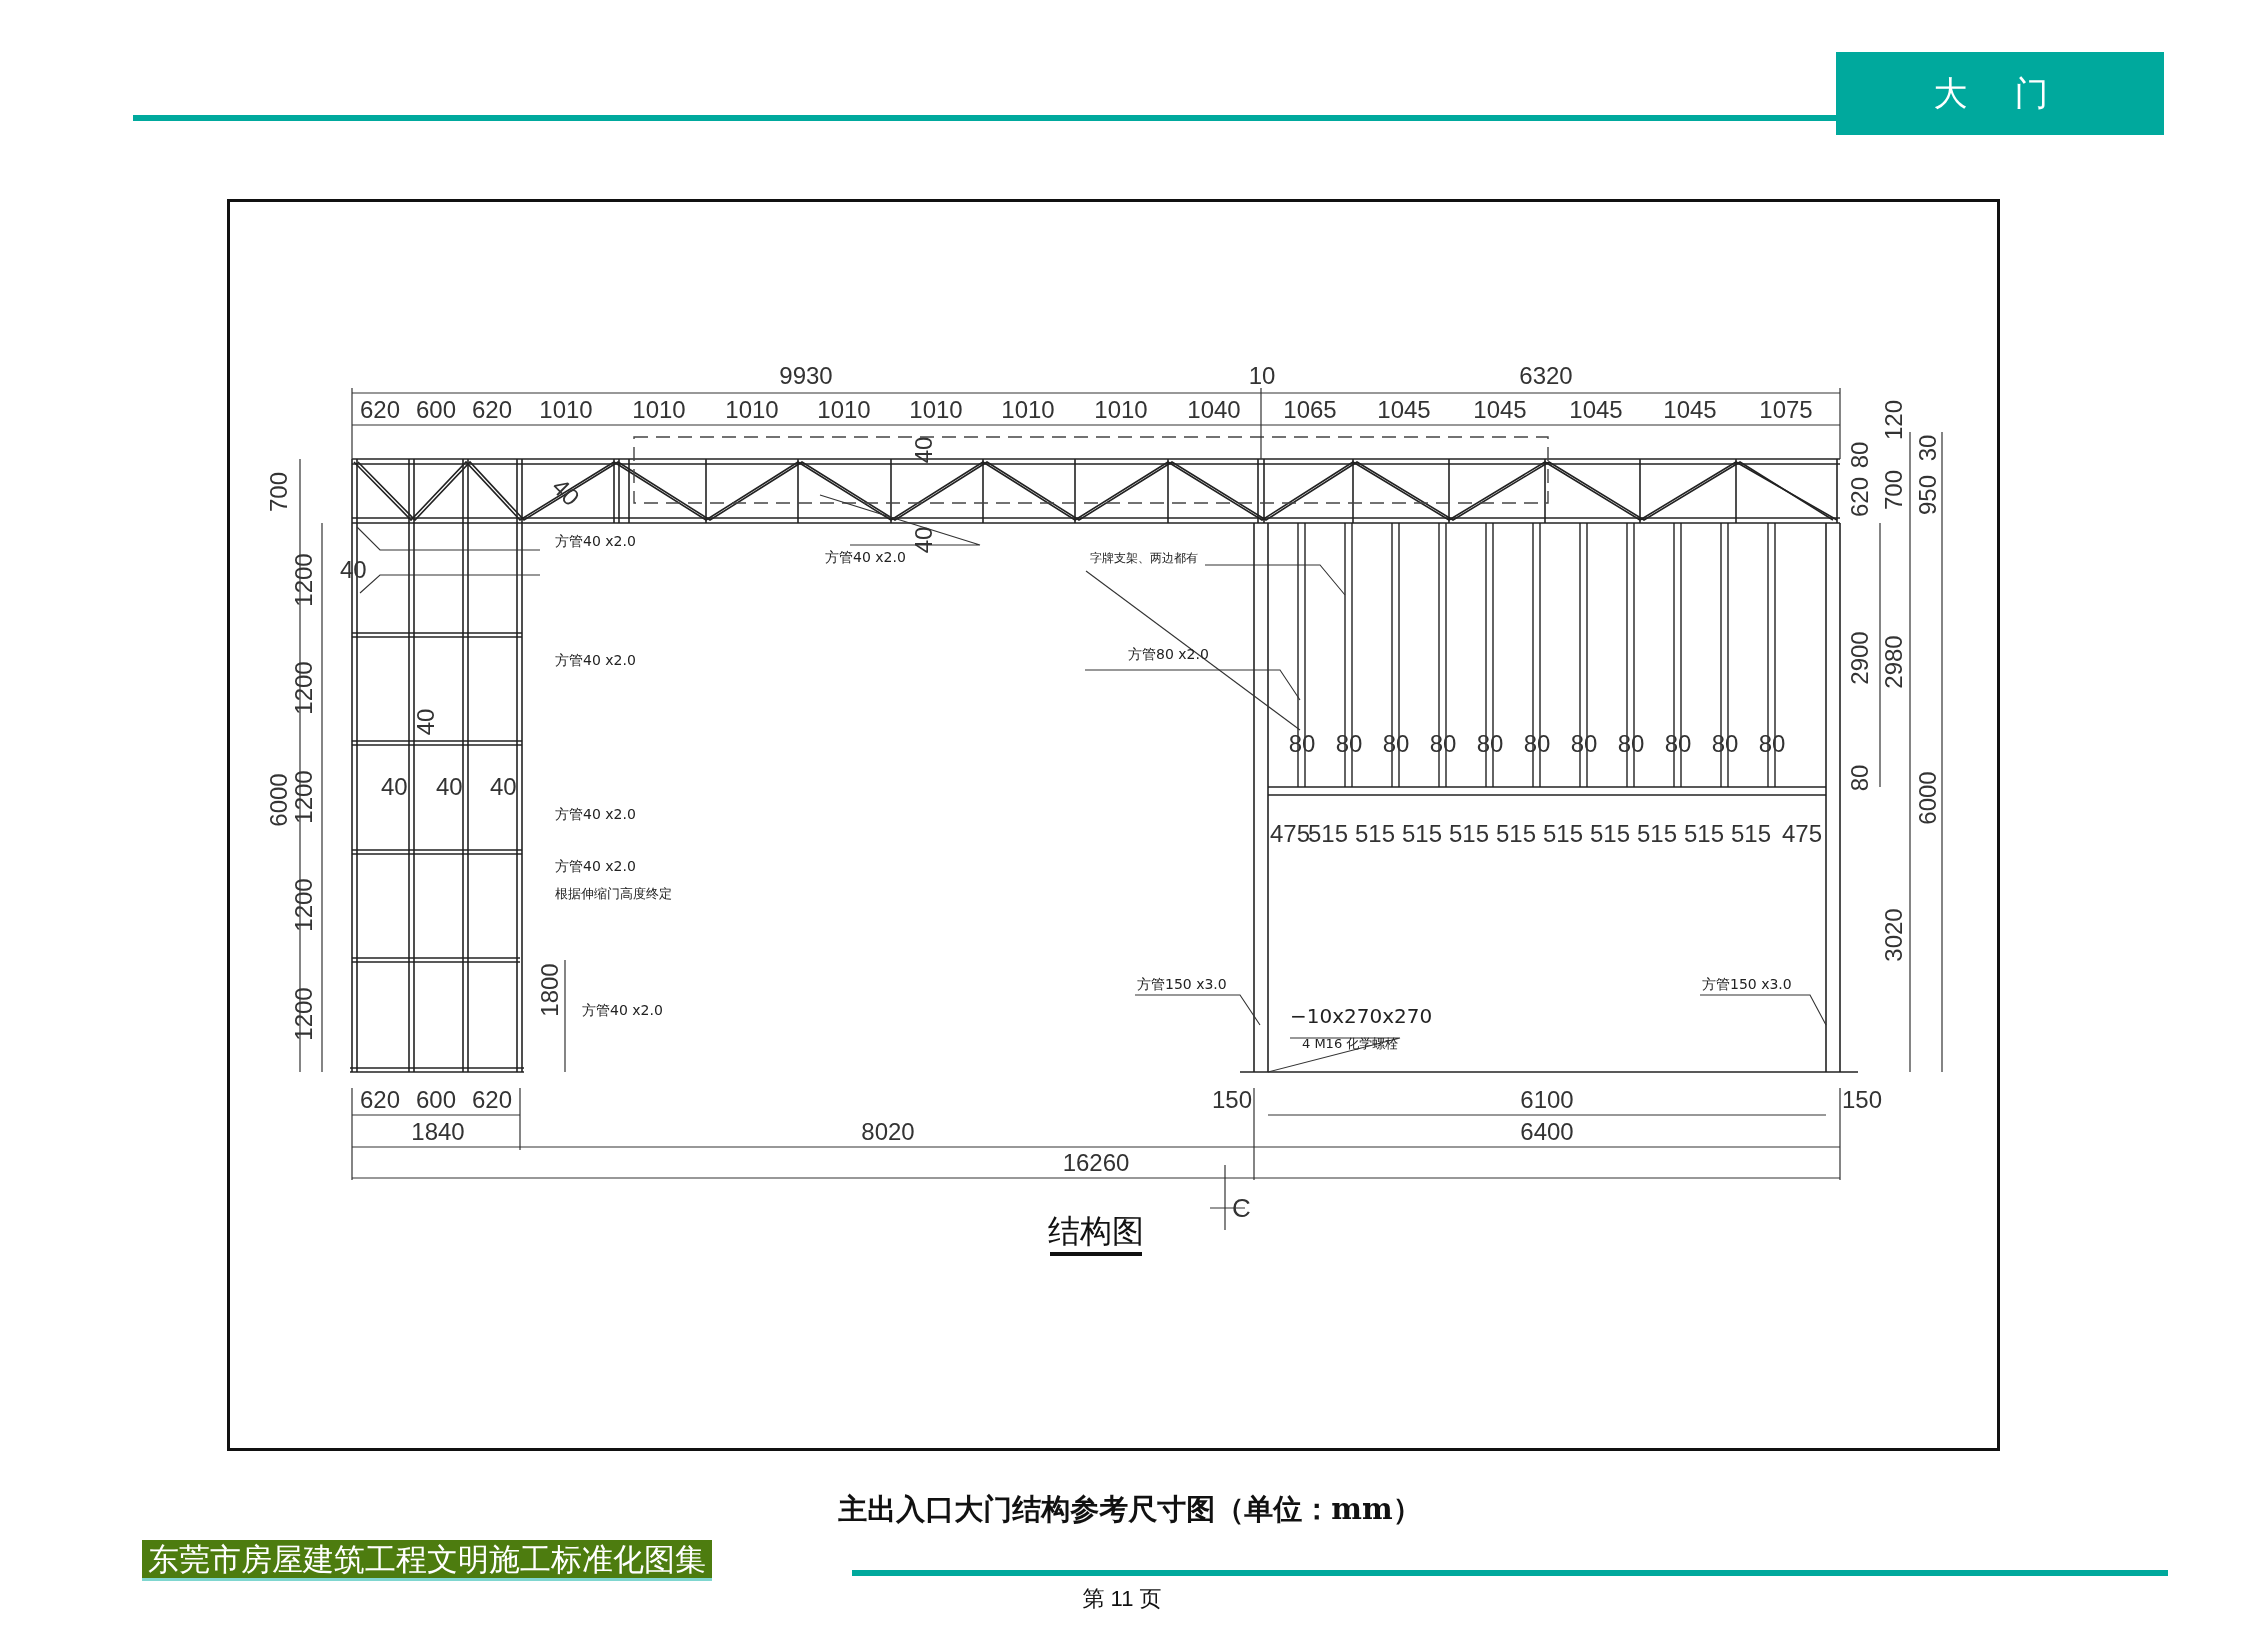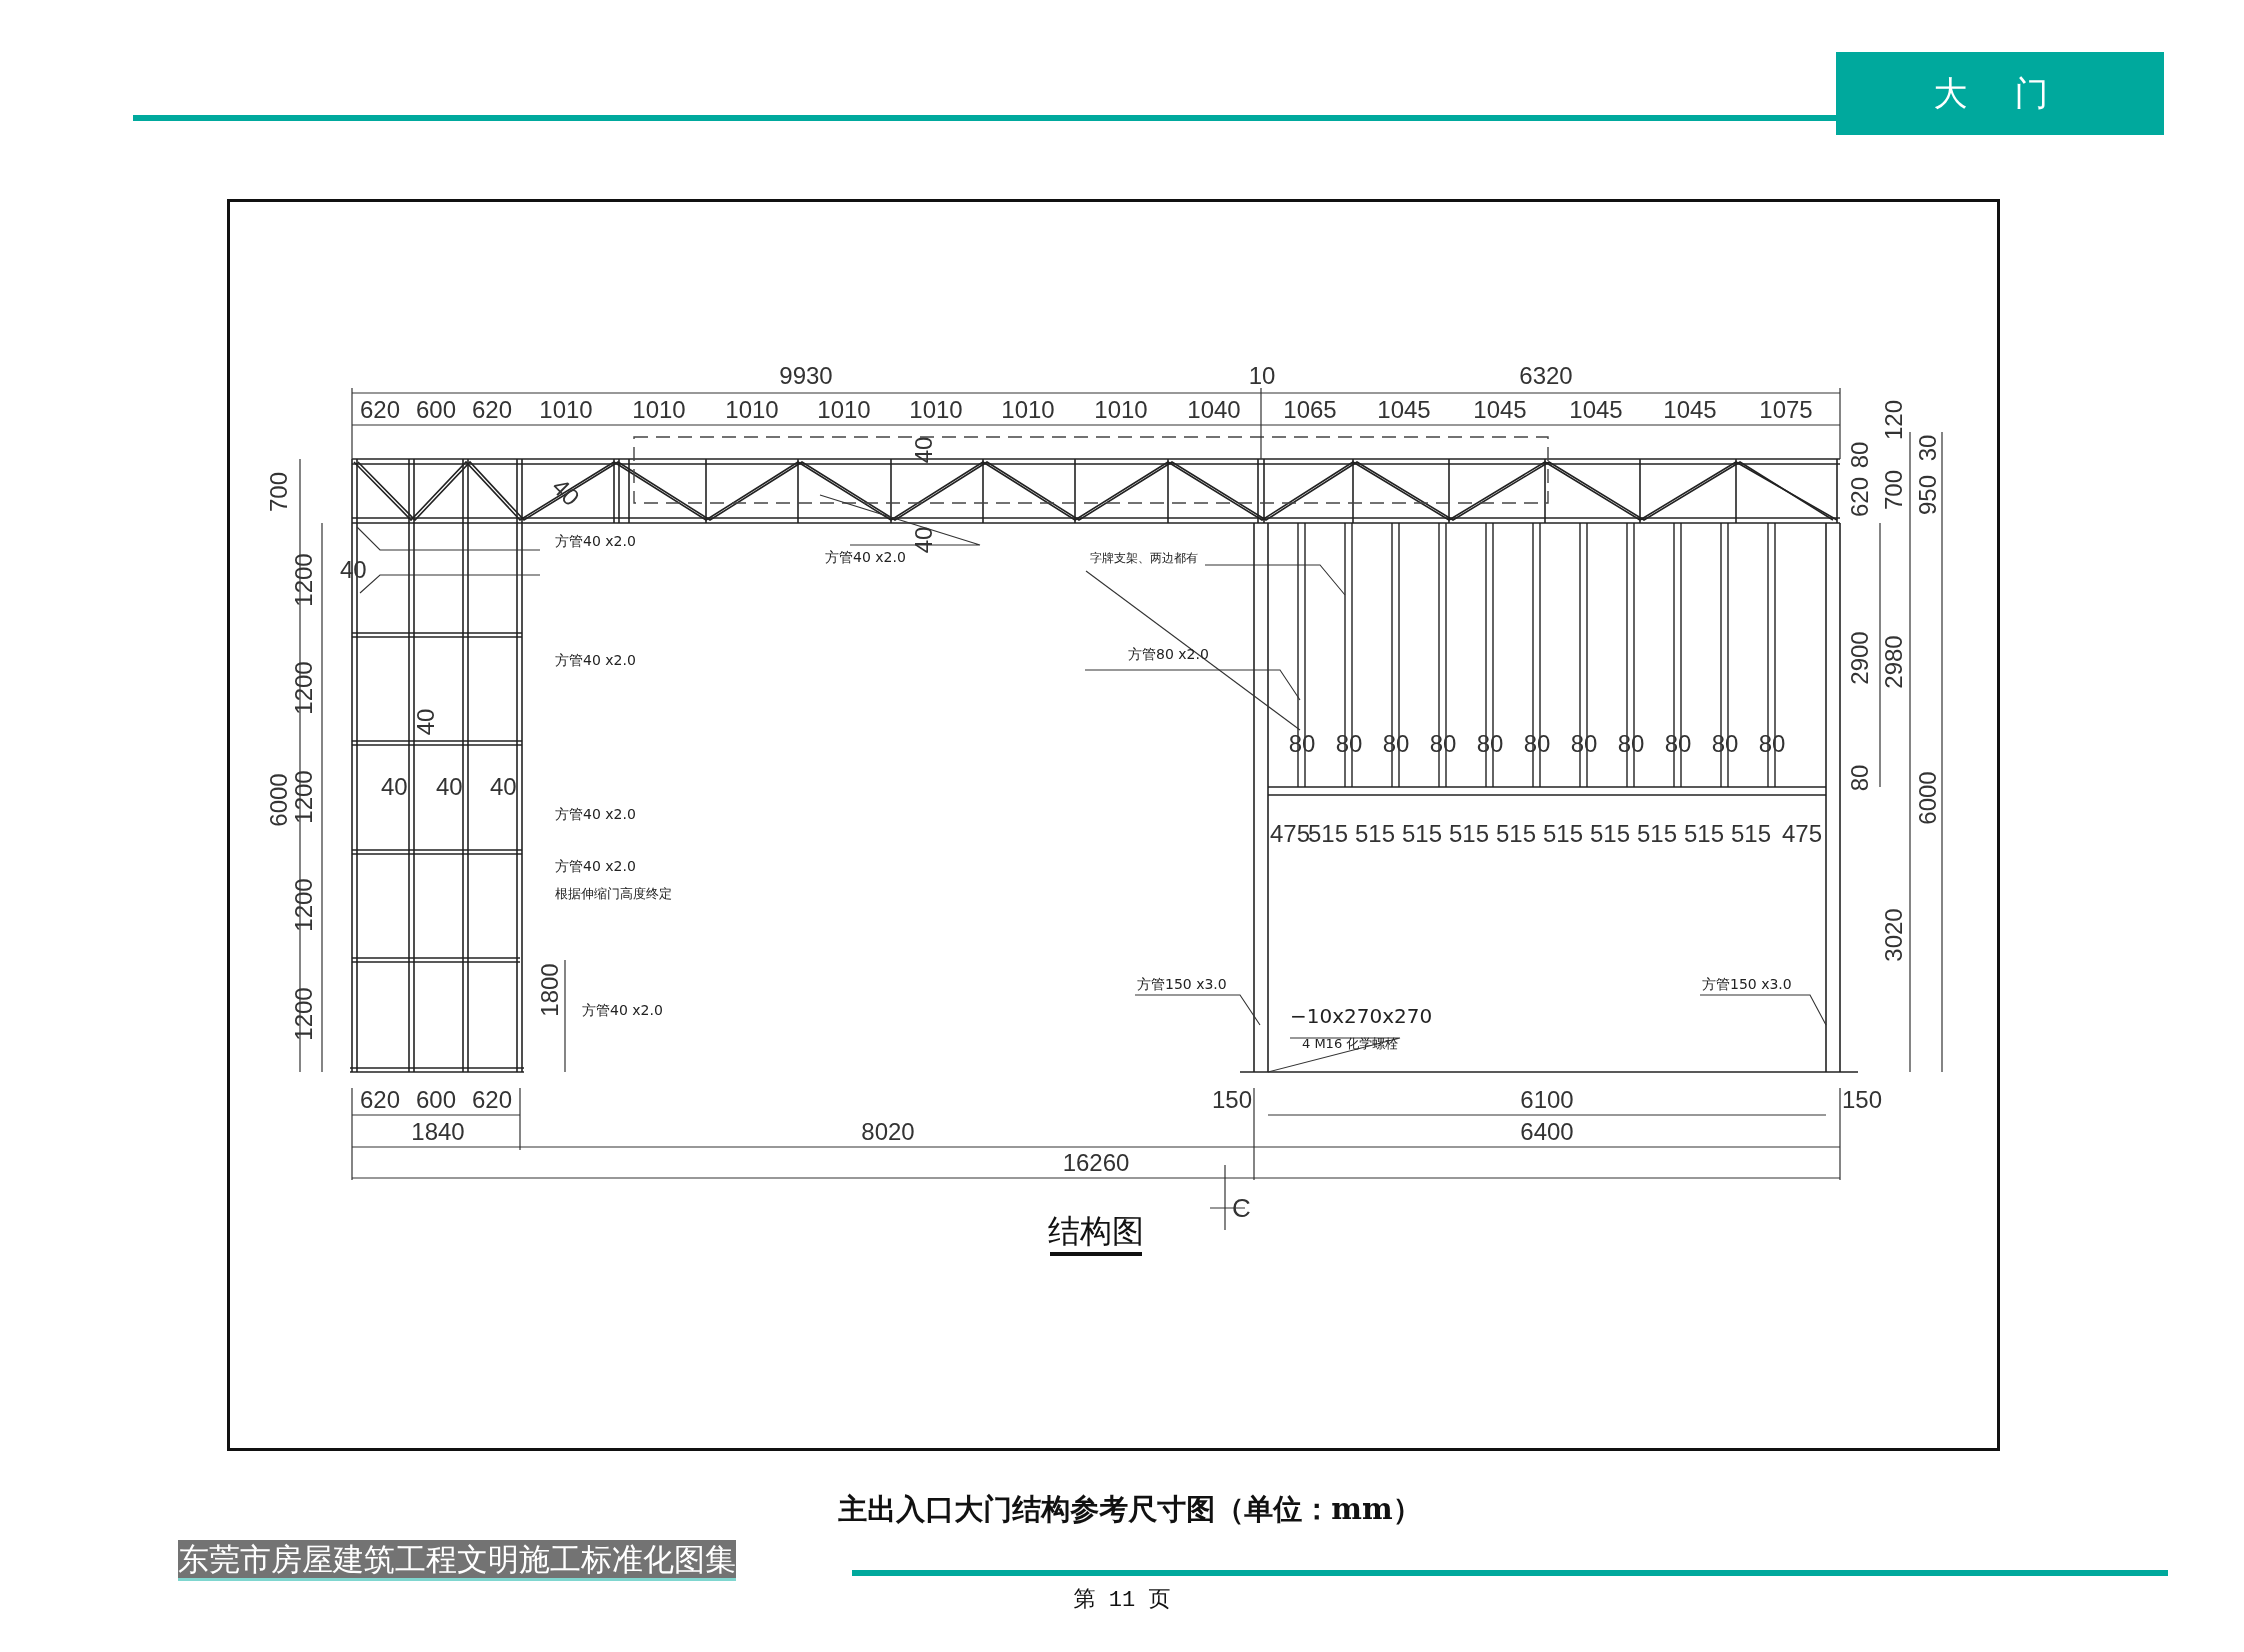--- a/index.html
+++ b/index.html
@@ -2,23 +2,23 @@
 <html><head>
 <meta charset="utf-8">
 <style>
   html,body{margin:0;padding:0;background:#ffffff;}
   body{width:2244px;height:1652px;position:relative;overflow:hidden;font-family:"DejaVu Sans","Liberation Sans",sans-serif;}
   .top-rule{position:absolute;left:133px;top:115px;width:1720px;height:6px;background:#00a99d;}
   .section-tab{position:absolute;left:1836px;top:52px;width:328px;height:83px;background:#00a99d;color:#fff;font-family:"DejaVu Serif",serif;font-size:34px;letter-spacing:18px;display:flex;align-items:center;justify-content:center;}
   .frame{position:absolute;left:227px;top:199px;width:1773px;height:1252px;border:3px solid #111;box-sizing:border-box;}
   svg.drawing{position:absolute;left:0;top:0;}
   .caption{position:absolute;left:0;width:2244px;top:1490px;text-align:center;font-family:"DejaVu Serif",serif;font-weight:bold;font-size:29px;color:#111;padding-left:8px;}
-  .footer-title{position:absolute;left:142px;top:1540px;height:38px;background:#737373;color:#fff;font-family:"DejaVu Serif",serif;font-size:31px;line-height:38px;padding:0 0;border-bottom:3px solid #7fd6cf;margin-left:36px;}
+  .footer-title{position:absolute;left:142px;top:1540px;height:38px;background:#4d7c0f;color:#fff;font-family:"DejaVu Serif",serif;font-size:31px;line-height:38px;padding:0 6px;border-bottom:3px solid #7fd6cf;}
   .footer-rule{position:absolute;left:852px;top:1570px;width:1316px;height:6px;background:#00a99d;}
-  .page-number{position:absolute;left:0;width:2244px;top:1584px;text-align:center;font-family:Liberation Mono, monospace;font-size:22px;color:#111;}
+  .page-number{position:absolute;left:0;width:2244px;top:1584px;text-align:center;font-family:Liberation Sans, sans-serif;font-size:22px;color:#111;}
   .dim{font-family:"Liberation Sans Narrow","Liberation Sans",sans-serif;fill:#333;}
 </style>
 </head>
 <body>
 
 <div class="top-rule"></div>
 <div class="section-tab">大 门</div>
 
 <div class="frame"></div>
 

